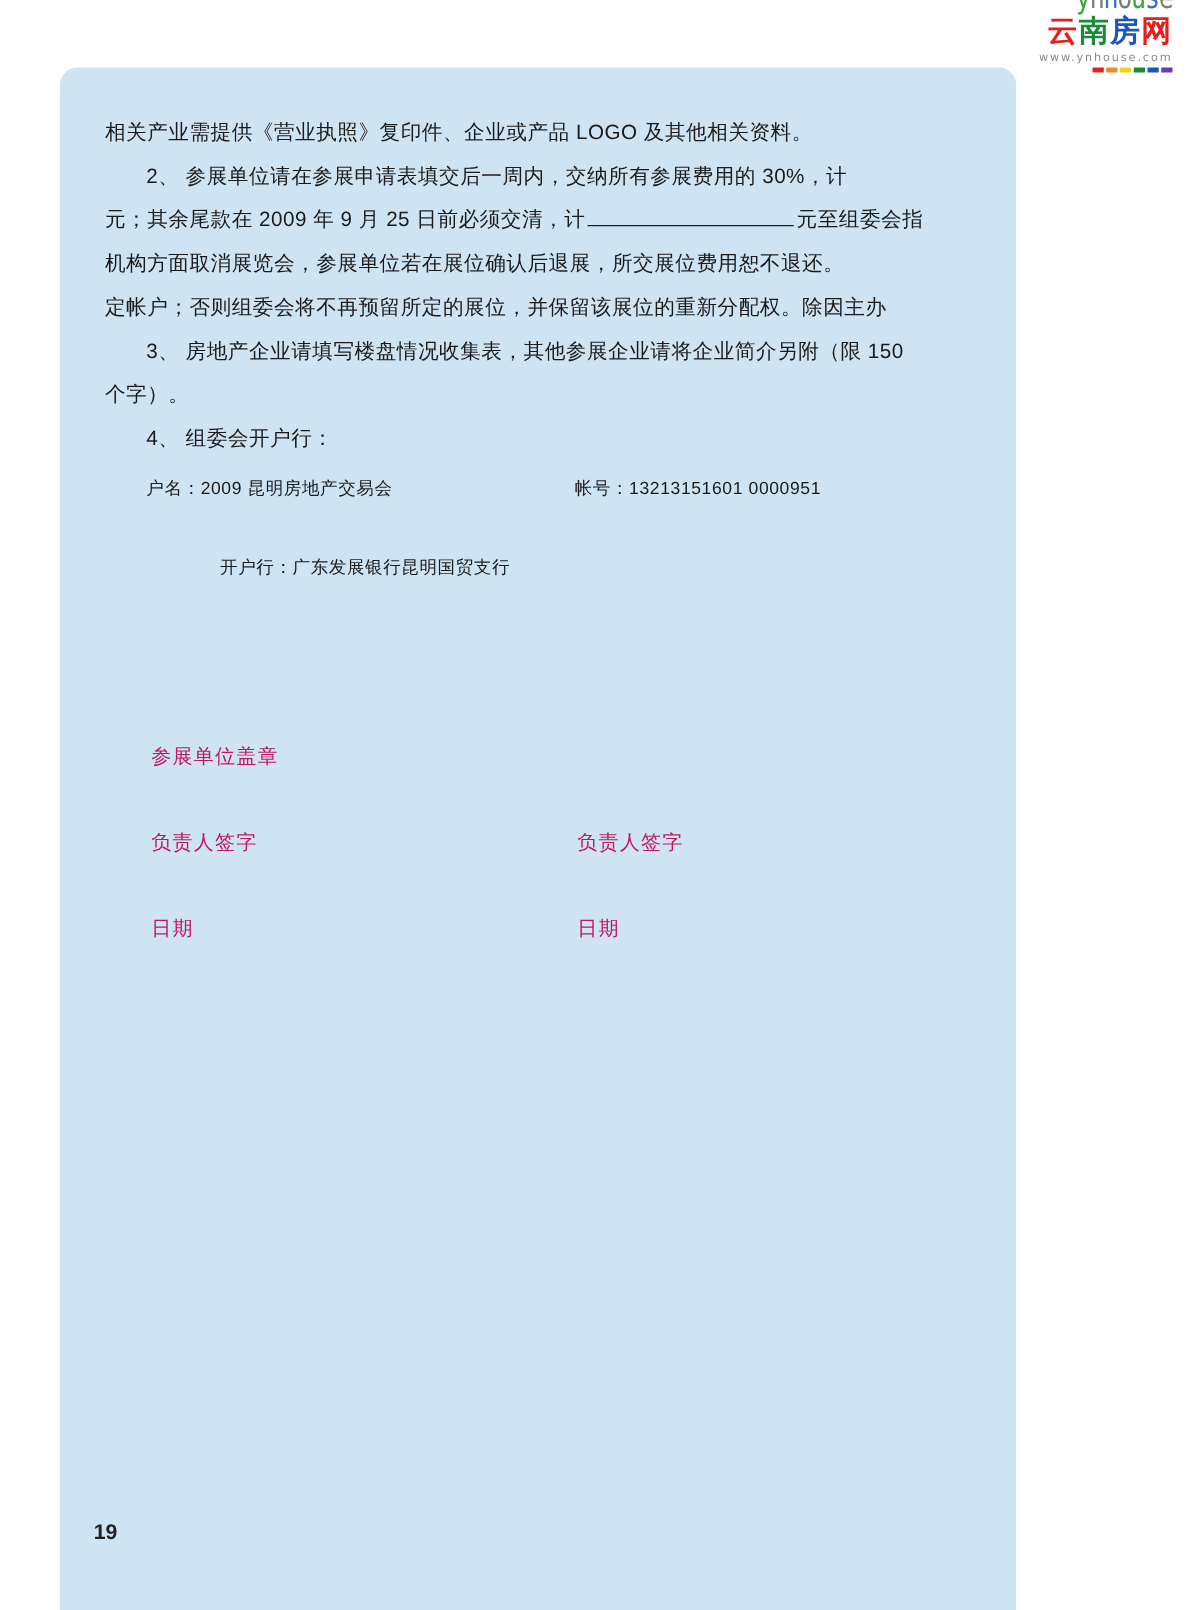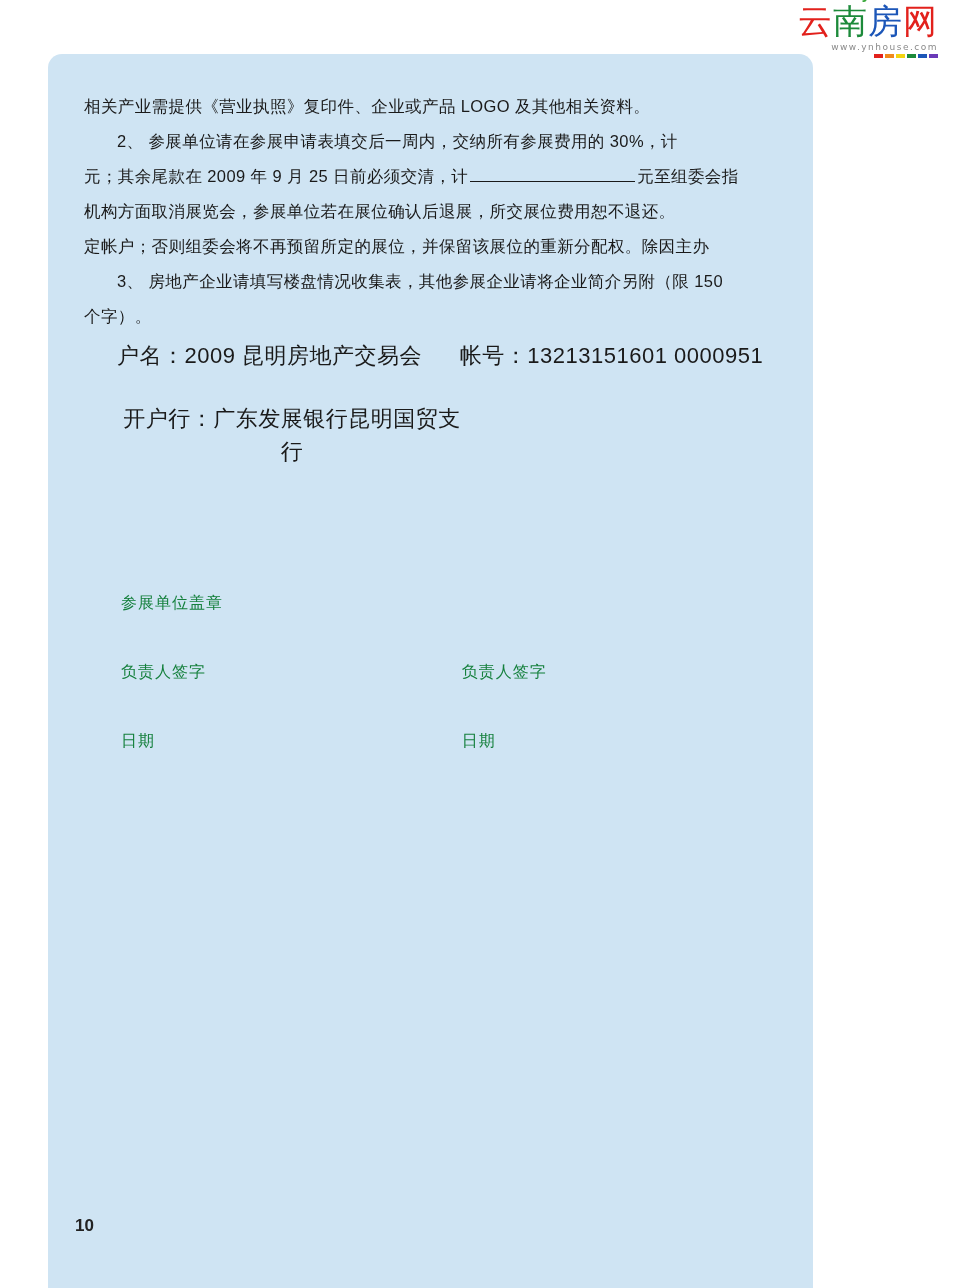--- a/index.html
+++ b/index.html
@@ -36,23 +36,23 @@
     font-family: "DejaVu Sans Mono", monospace;
     font-size: 20px;
     letter-spacing: -1px;
     color: #7a7a7a;
     line-height: 1;
     transform: scaleY(1.25);
   }
   .logo-mark .g { color: #3aa83a; }
   .logo-mark .b { color: #3a6fd8; }
   .logo-cn {
-    font-size: 34px;
+    font-size: 24px;
     line-height: 1;
-    font-weight: normal;
+    font-weight: bold;
     letter-spacing: 1px;
     text-align: center;
   }
   .logo-cn .c1 { color: #e2211c; }
   .logo-cn .c2 { color: #1c8a3a; }
   .logo-cn .c3 { color: #1c56b8; }
   .logo-cn .c4 { color: #e2211c; }
   .logo-url {
     margin-top: 4px;
     font-size: 9px;
@@ -105,38 +105,38 @@
     border-bottom: 1px solid #1a1a1a;
     width: 165px;
     vertical-align: baseline;
     height: 15px;
     margin: 0 2px;
   }
 
   .bank-block {
     margin-top: 6px;
     margin-left: 33px;
-    font-size: 22px;
+    font-size: 14px;
     line-height: 33px;
     color: #1a1a1a;
     letter-spacing: 0.5px;
   }
   .bank-row {
     display: flex;
   }
   .bank-row .col-a { width: 350px; }
   .bank-row .col-b { width: 330px; }
   .bank-row2 { margin-top: 30px; text-align: center; }
 
   
   .sign-area {
     margin-top: 125px;
     margin-left: 37px;
     font-size: 16px;
-    color: #15803d;
+    color: #be185d;
     letter-spacing: 1px;
   }
   .sign-row {
     display: flex;
     margin-bottom: 48px;
   }
   .sign-row .col-a { width: 350px; }
   .sign-row .col-b { width: 330px; }
 
   
@@ -183,20 +183,21 @@
     <p class="para"><span>元；其余尾款在 2009 年 9 月 25 日前必须交清，计</span><span class="blankline"></span><span>元至组委会指</span></p>
 
     <p class="para">机构方面取消展览会，参展单位若在展位确认后退展，所交展位费用恕不退还。</p>
 
     <p class="para">定帐户；否则组委会将不再预留所定的展位，并保留该展位的重新分配权。除因主办</p>
 
     <p class="para indent">3、 房地产企业请填写楼盘情况收集表，其他参展企业请将企业简介另附（限 150</p>
 
     <p class="para">个字）。</p>
 
+    <p class="para indent">4、 组委会开户行：</p>
 
     <div class="bank-block">
       <div class="bank-row">
         <div class="col-a">户名：2009 昆明房地产交易会</div>
         <div class="col-b">帐号：13213151601 0000951</div>
       </div>
       <div class="bank-row bank-row2">
         <div class="col-a">开户行：广东发展银行昆明国贸支行</div>
       </div>
     </div>
@@ -211,13 +212,13 @@
       </div>
       <div class="sign-row">
         <div class="col-a">日期</div>
         <div class="col-b">日期</div>
       </div>
     </div>
 
   </div>
 </div>
 
-<div class="page-number">10</div>
+<div class="page-number">19</div>
 
 </body></html>

